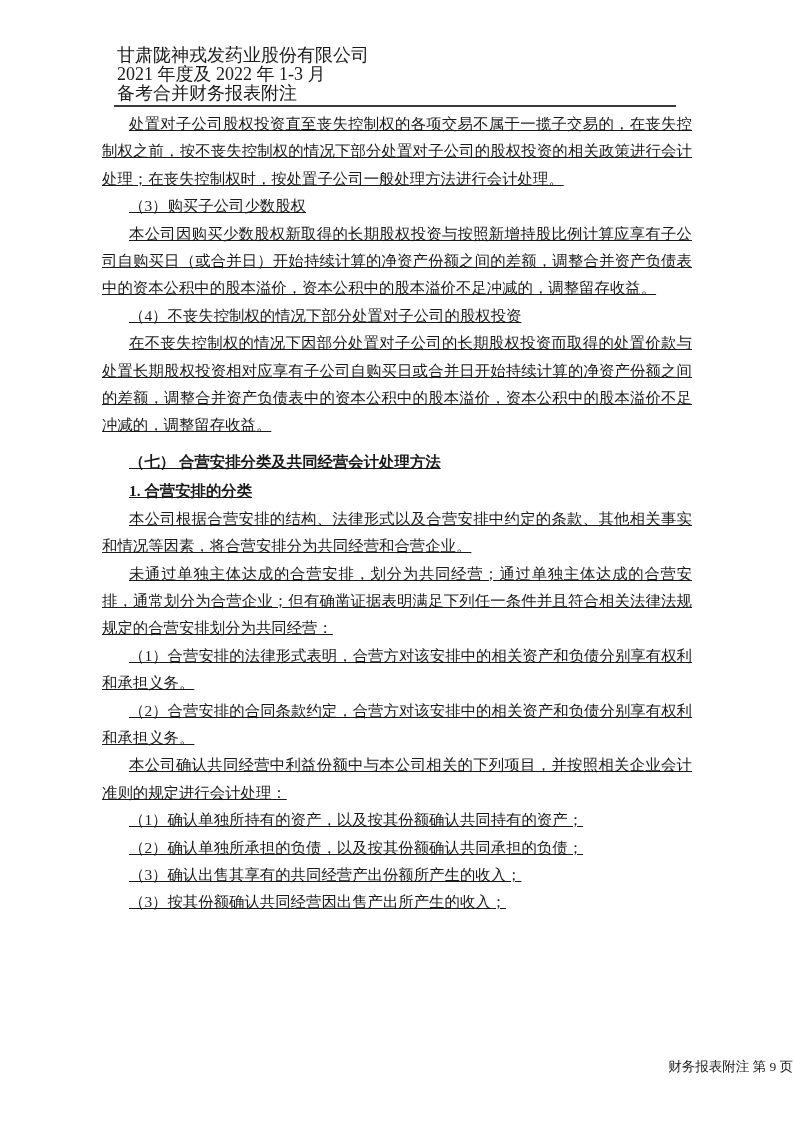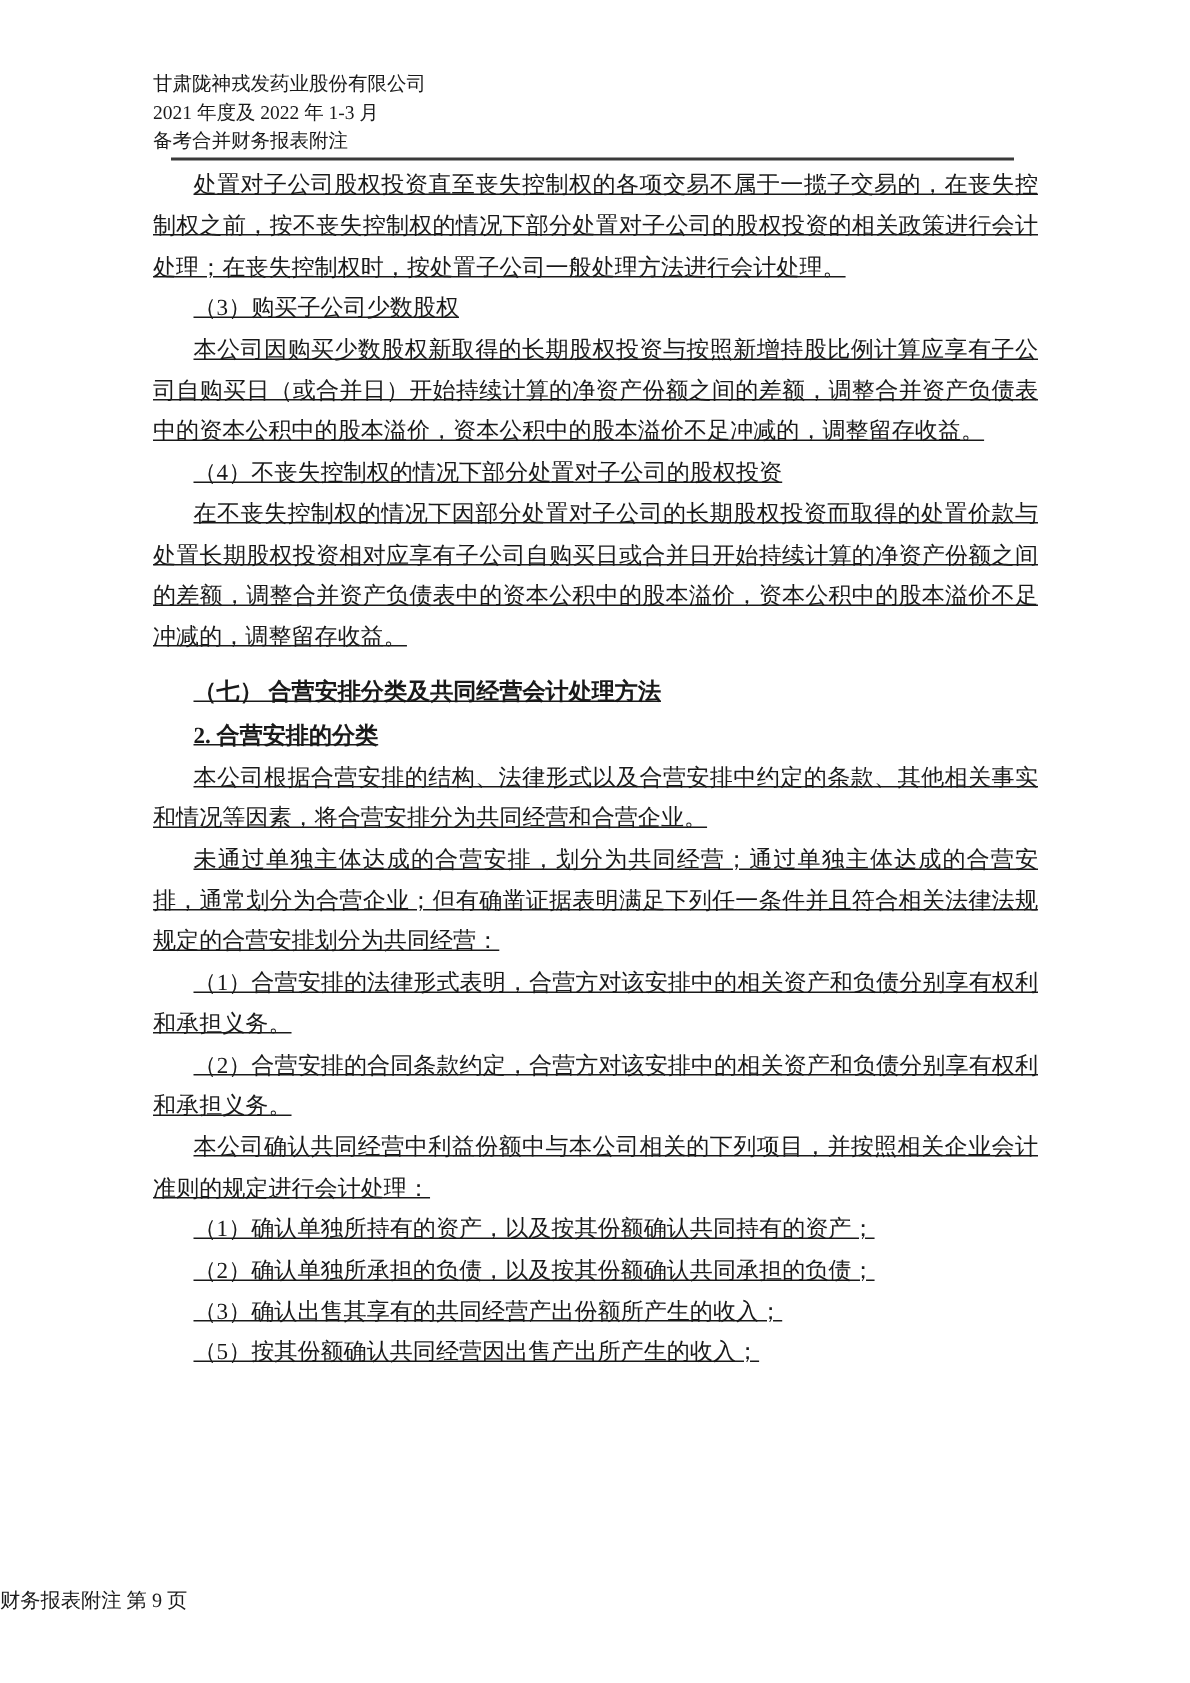--- a/index.html
+++ b/index.html
@@ -12,23 +12,23 @@
     font-family: "Liberation Serif", "DejaVu Serif", serif;
     color: #1a1a1a;
   }
   .doc-page {
     position: absolute;
     inset: 0;
     background: #ffffff;
   }
   .doc-header {
     position: absolute;
-    left: 102px;
+    left: 117px;
     top: 46px;
-    font-size: 13px;
+    font-size: 18px;
     line-height: 19px;
     white-space: nowrap;
   }
   .header-rule {
     position: absolute;
     left: 114px;
     top: 105px;
     width: 562px;
     height: 2px;
     background: #3a3a3a;
@@ -55,21 +55,21 @@
   .para.sub {
     font-weight: bold;
     text-align: left;
     margin-top: 2px;
   }
   .doc-footer {
     position: absolute;
     left: 0;
     top: 1057px;
     width: 793px;
-    text-align: left;
+    text-align: right;
     font-size: 13.5px;
     line-height: 20px;
   }
 </style>
 </head>
 <body>
 
 <div class="doc-page">
 
   <div class="doc-header">
@@ -80,29 +80,29 @@
 
   <div class="header-rule"></div>
 
   <div class="doc-body">
       <div class="para body">处置对子公司股权投资直至丧失控制权的各项交易不属于一揽子交易的，在丧失控制权之前，按不丧失控制权的情况下部分处置对子公司的股权投资的相关政策进行会计处理；在丧失控制权时，按处置子公司一般处理方法进行会计处理。</div>
       <div class="para body">（3）购买子公司少数股权</div>
       <div class="para body">本公司因购买少数股权新取得的长期股权投资与按照新增持股比例计算应享有子公司自购买日（或合并日）开始持续计算的净资产份额之间的差额，调整合并资产负债表中的资本公积中的股本溢价，资本公积中的股本溢价不足冲减的，调整留存收益。</div>
       <div class="para body">（4）不丧失控制权的情况下部分处置对子公司的股权投资</div>
       <div class="para body">在不丧失控制权的情况下因部分处置对子公司的长期股权投资而取得的处置价款与处置长期股权投资相对应享有子公司自购买日或合并日开始持续计算的净资产份额之间的差额，调整合并资产负债表中的资本公积中的股本溢价，资本公积中的股本溢价不足冲减的，调整留存收益。</div>
       <div class="para section">（七） 合营安排分类及共同经营会计处理方法</div>
-      <div class="para sub">2. 合营安排的分类</div>
+      <div class="para sub">1. 合营安排的分类</div>
       <div class="para body">本公司根据合营安排的结构、法律形式以及合营安排中约定的条款、其他相关事实和情况等因素，将合营安排分为共同经营和合营企业。</div>
       <div class="para body">未通过单独主体达成的合营安排，划分为共同经营；通过单独主体达成的合营安排，通常划分为合营企业；但有确凿证据表明满足下列任一条件并且符合相关法律法规规定的合营安排划分为共同经营：</div>
       <div class="para body">（1）合营安排的法律形式表明，合营方对该安排中的相关资产和负债分别享有权利和承担义务。</div>
       <div class="para body">（2）合营安排的合同条款约定，合营方对该安排中的相关资产和负债分别享有权利和承担义务。</div>
       <div class="para body">本公司确认共同经营中利益份额中与本公司相关的下列项目，并按照相关企业会计准则的规定进行会计处理：</div>
       <div class="para body">（1）确认单独所持有的资产，以及按其份额确认共同持有的资产；</div>
       <div class="para body">（2）确认单独所承担的负债，以及按其份额确认共同承担的负债；</div>
       <div class="para body">（3）确认出售其享有的共同经营产出份额所产生的收入；</div>
-      <div class="para body">（5）按其份额确认共同经营因出售产出所产生的收入；</div>
+      <div class="para body">（3）按其份额确认共同经营因出售产出所产生的收入；</div>
     </div>
 
   <div class="doc-footer">
     <span>财务报表附注 第 9 页</span>
   </div>
 
 </div>
 
 </body></html>

